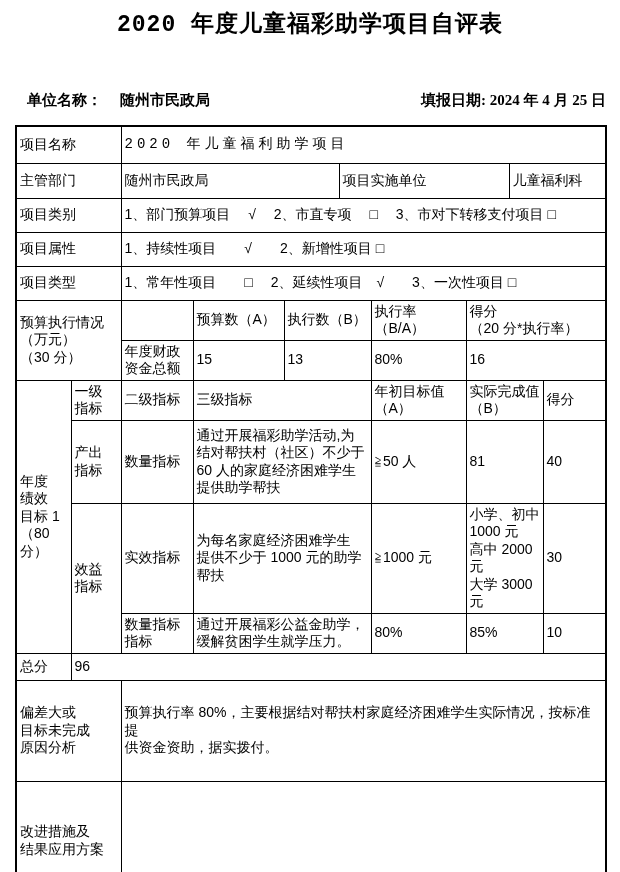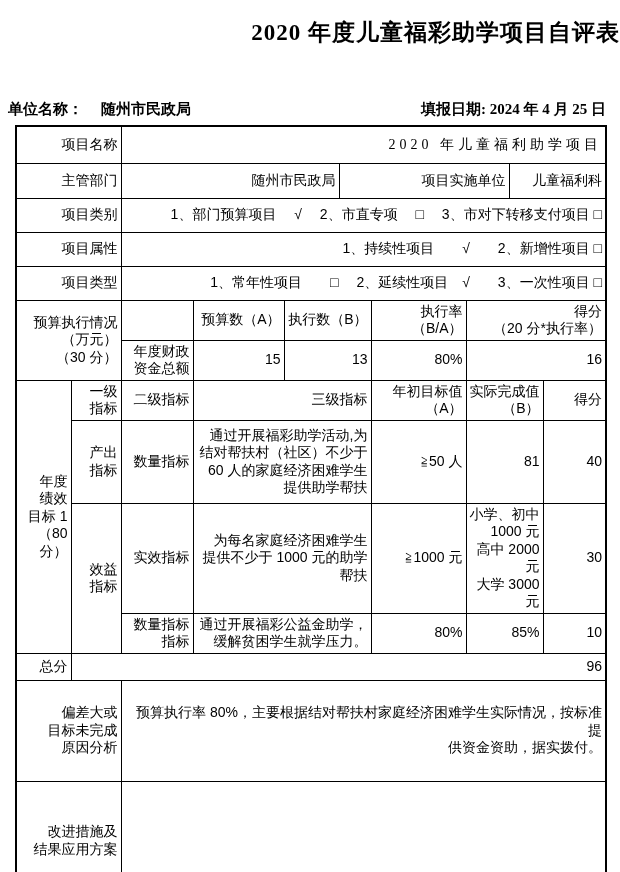--- a/index.html
+++ b/index.html
@@ -7,58 +7,58 @@
   .page {
     position: relative;
     width: 620px;
     height: 872px;
     background: #fff;
     color: #000;
     font-family: "Liberation Sans", sans-serif;
     overflow: hidden;
   }
   .doc-title {
-    margin-top: 17px;
-    text-align: right;
-    font-family: Liberation Serif, serif;
+    margin-top: 8px;
+    text-align: center;
+    font-family: Liberation Mono, monospace;
     font-size: 23px;
     font-weight: bold;
     letter-spacing: 1px;
   }
   .info-line {
     display: flex;
     justify-content: space-between;
     align-items: baseline;
-    margin: 52px 14px 0 8px;
+    margin: 52px 14px 0 27px;
     font-family: "Liberation Serif", serif;
     font-size: 15px;
     font-weight: bold;
   }
   .info-left .info-value { margin-left: 18px; }
   table.form {
     position: absolute;
     left: 15px;
     top: 125px;
     width: 590px;
     border-collapse: collapse;
     table-layout: fixed;
     border: 2px solid #000;
   }
   table.form td {
     border: 1.5px solid #000;
-    text-align: right;
+    text-align: left;
     vertical-align: middle;
     font-size: 14px;
     line-height: 1.25;
     padding: 2px 3px;
     white-space: pre-line;
     overflow: hidden;
   }
   td.project-name-value {
-    font-family: Liberation Serif, serif;
+    font-family: Liberation Mono, monospace;
     font-size: 18px;
     letter-spacing: 4px;
   }
   td.indicator-text { font-size: 13px; line-height: 1.3; }
   td.small-lines { font-size: 13px; line-height: 1.35; }
   td.analysis-text { font-size: 14px; line-height: 1.6; }
 </style>
 </head>
 <body>
 

